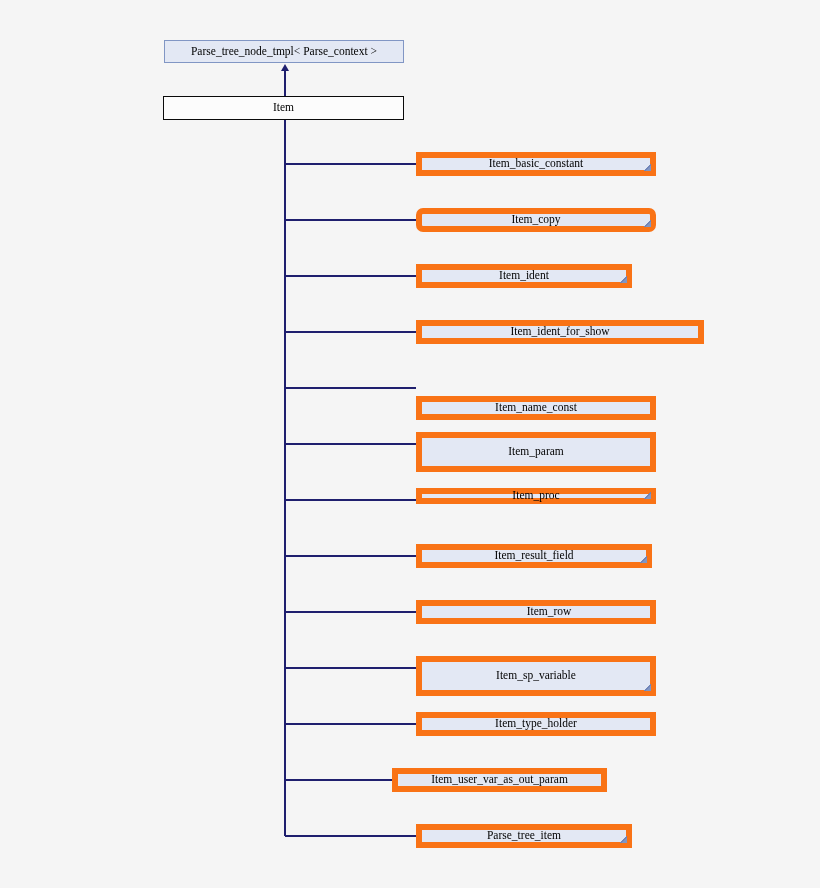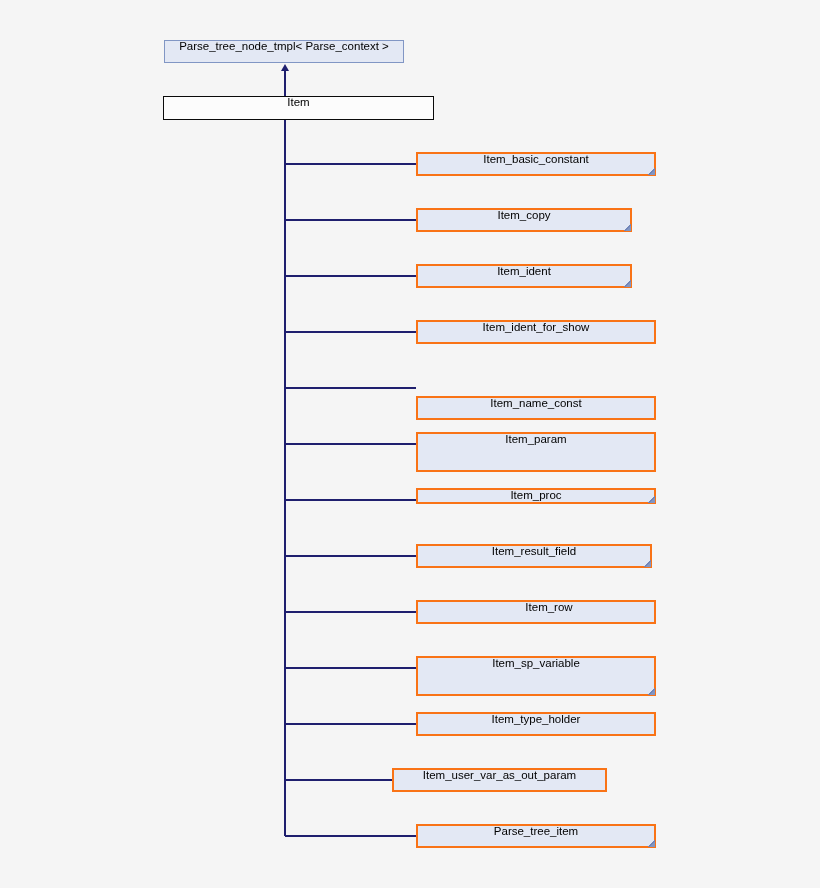--- a/index.html
+++ b/index.html
@@ -30,25 +30,27 @@
     width: 820px;
     height: 888px;
     pointer-events: none;
   }
 
   
   .node {
     position: absolute;
     box-sizing: border-box;
     display: flex;
+    align-items: center;
     justify-content: center;
     font-size: 11.5px;
     line-height: 1;
     color: #000000;
     white-space: nowrap;
+    font-family: Liberation Serif, serif;
   }
 
   .node .node-label {
     display: block;
     padding: 0 6px;
     text-align: center;
   }
 
   
   .node.kind-base {
@@ -58,21 +60,21 @@
 
   
   .node.kind-focus {
     background: #fcfcfc;
     border: 1px solid #0a0a0a;
   }
 
   
   .node.kind-derived {
     background: #e3e8f4;
-    border: 2px solid #f97316;
+    border: 6px solid #f97316;
   }
 
   
   .node.folded .fold-corner {
     position: absolute;
     right: -1px;
     bottom: -1px;
     width: 9px;
     height: 9px;
     background:
@@ -108,38 +110,38 @@
       </g>
     <g id="arrow-group" fill="#1f1f6e" stroke="none">
         <polygon points="281,71 289,71 285,64"></polygon>
       </g>
   </svg>
 
   <div class="node kind-base" id="node-base" style="left: 164px; top: 40px; width: 240px; height: 23px;">
     <span class="node-label">Parse_tree_node_tmpl&lt; Parse_context &gt;</span>
   </div>
 
-  <div class="node kind-focus" id="node-focus" style="left: 163px; top: 96px; width: 271px; height: 24px;">
+  <div class="node kind-focus" id="node-focus" style="left: 163px; top: 96px; width: 241px; height: 24px;">
     <span class="node-label">Item</span>
   </div>
 
   <div id="derived-layer">
       <div class="node kind-derived folded" style="left: 416px; top: 152px; width: 240px; height: 24px;">
         <span class="node-label">Item_basic_constant</span>
         <span class="fold-corner"></span>
       </div>
-      <div class="node kind-derived folded" style="left: 416px; top: 208px; width: 216px; height: 24px;">
+      <div class="node kind-derived folded" style="left: 416px; top: 208px; width: 240px; height: 24px; border-radius: 7px;">
         <span class="node-label">Item_copy</span>
         <span class="fold-corner"></span>
       </div>
       <div class="node kind-derived folded" style="left: 416px; top: 264px; width: 216px; height: 24px;">
         <span class="node-label">Item_ident</span>
         <span class="fold-corner"></span>
       </div>
-      <div class="node kind-derived" style="left: 416px; top: 320px; width: 240px; height: 24px;">
+      <div class="node kind-derived" style="left: 416px; top: 320px; width: 288px; height: 24px;">
         <span class="node-label">Item_ident_for_show</span>
       </div>
       <div class="node kind-derived" style="left: 416px; top: 396px; width: 240px; height: 24px;">
         <span class="node-label">Item_name_const</span>
       </div>
       <div class="node kind-derived" style="left: 416px; top: 432px; width: 240px; height: 40px;">
         <span class="node-label">Item_param</span>
       </div>
       <div class="node kind-derived folded" style="left: 416px; top: 488px; width: 240px; height: 16px;">
         <span class="node-label">Item_proc</span>
@@ -155,19 +157,19 @@
       <div class="node kind-derived folded" style="left: 416px; top: 656px; width: 240px; height: 40px;">
         <span class="node-label">Item_sp_variable</span>
         <span class="fold-corner"></span>
       </div>
       <div class="node kind-derived" style="left: 416px; top: 712px; width: 240px; height: 24px;">
         <span class="node-label">Item_type_holder</span>
       </div>
       <div class="node kind-derived" style="left: 392px; top: 768px; width: 215px; height: 24px;">
         <span class="node-label">Item_user_var_as_out_param</span>
       </div>
-      <div class="node kind-derived folded" style="left: 416px; top: 824px; width: 240px; height: 24px;">
+      <div class="node kind-derived folded" style="left: 416px; top: 824px; width: 216px; height: 24px;">
         <span class="node-label">Parse_tree_item</span>
         <span class="fold-corner"></span>
       </div>
     </div>
 
 </div>
 
 </body></html>

